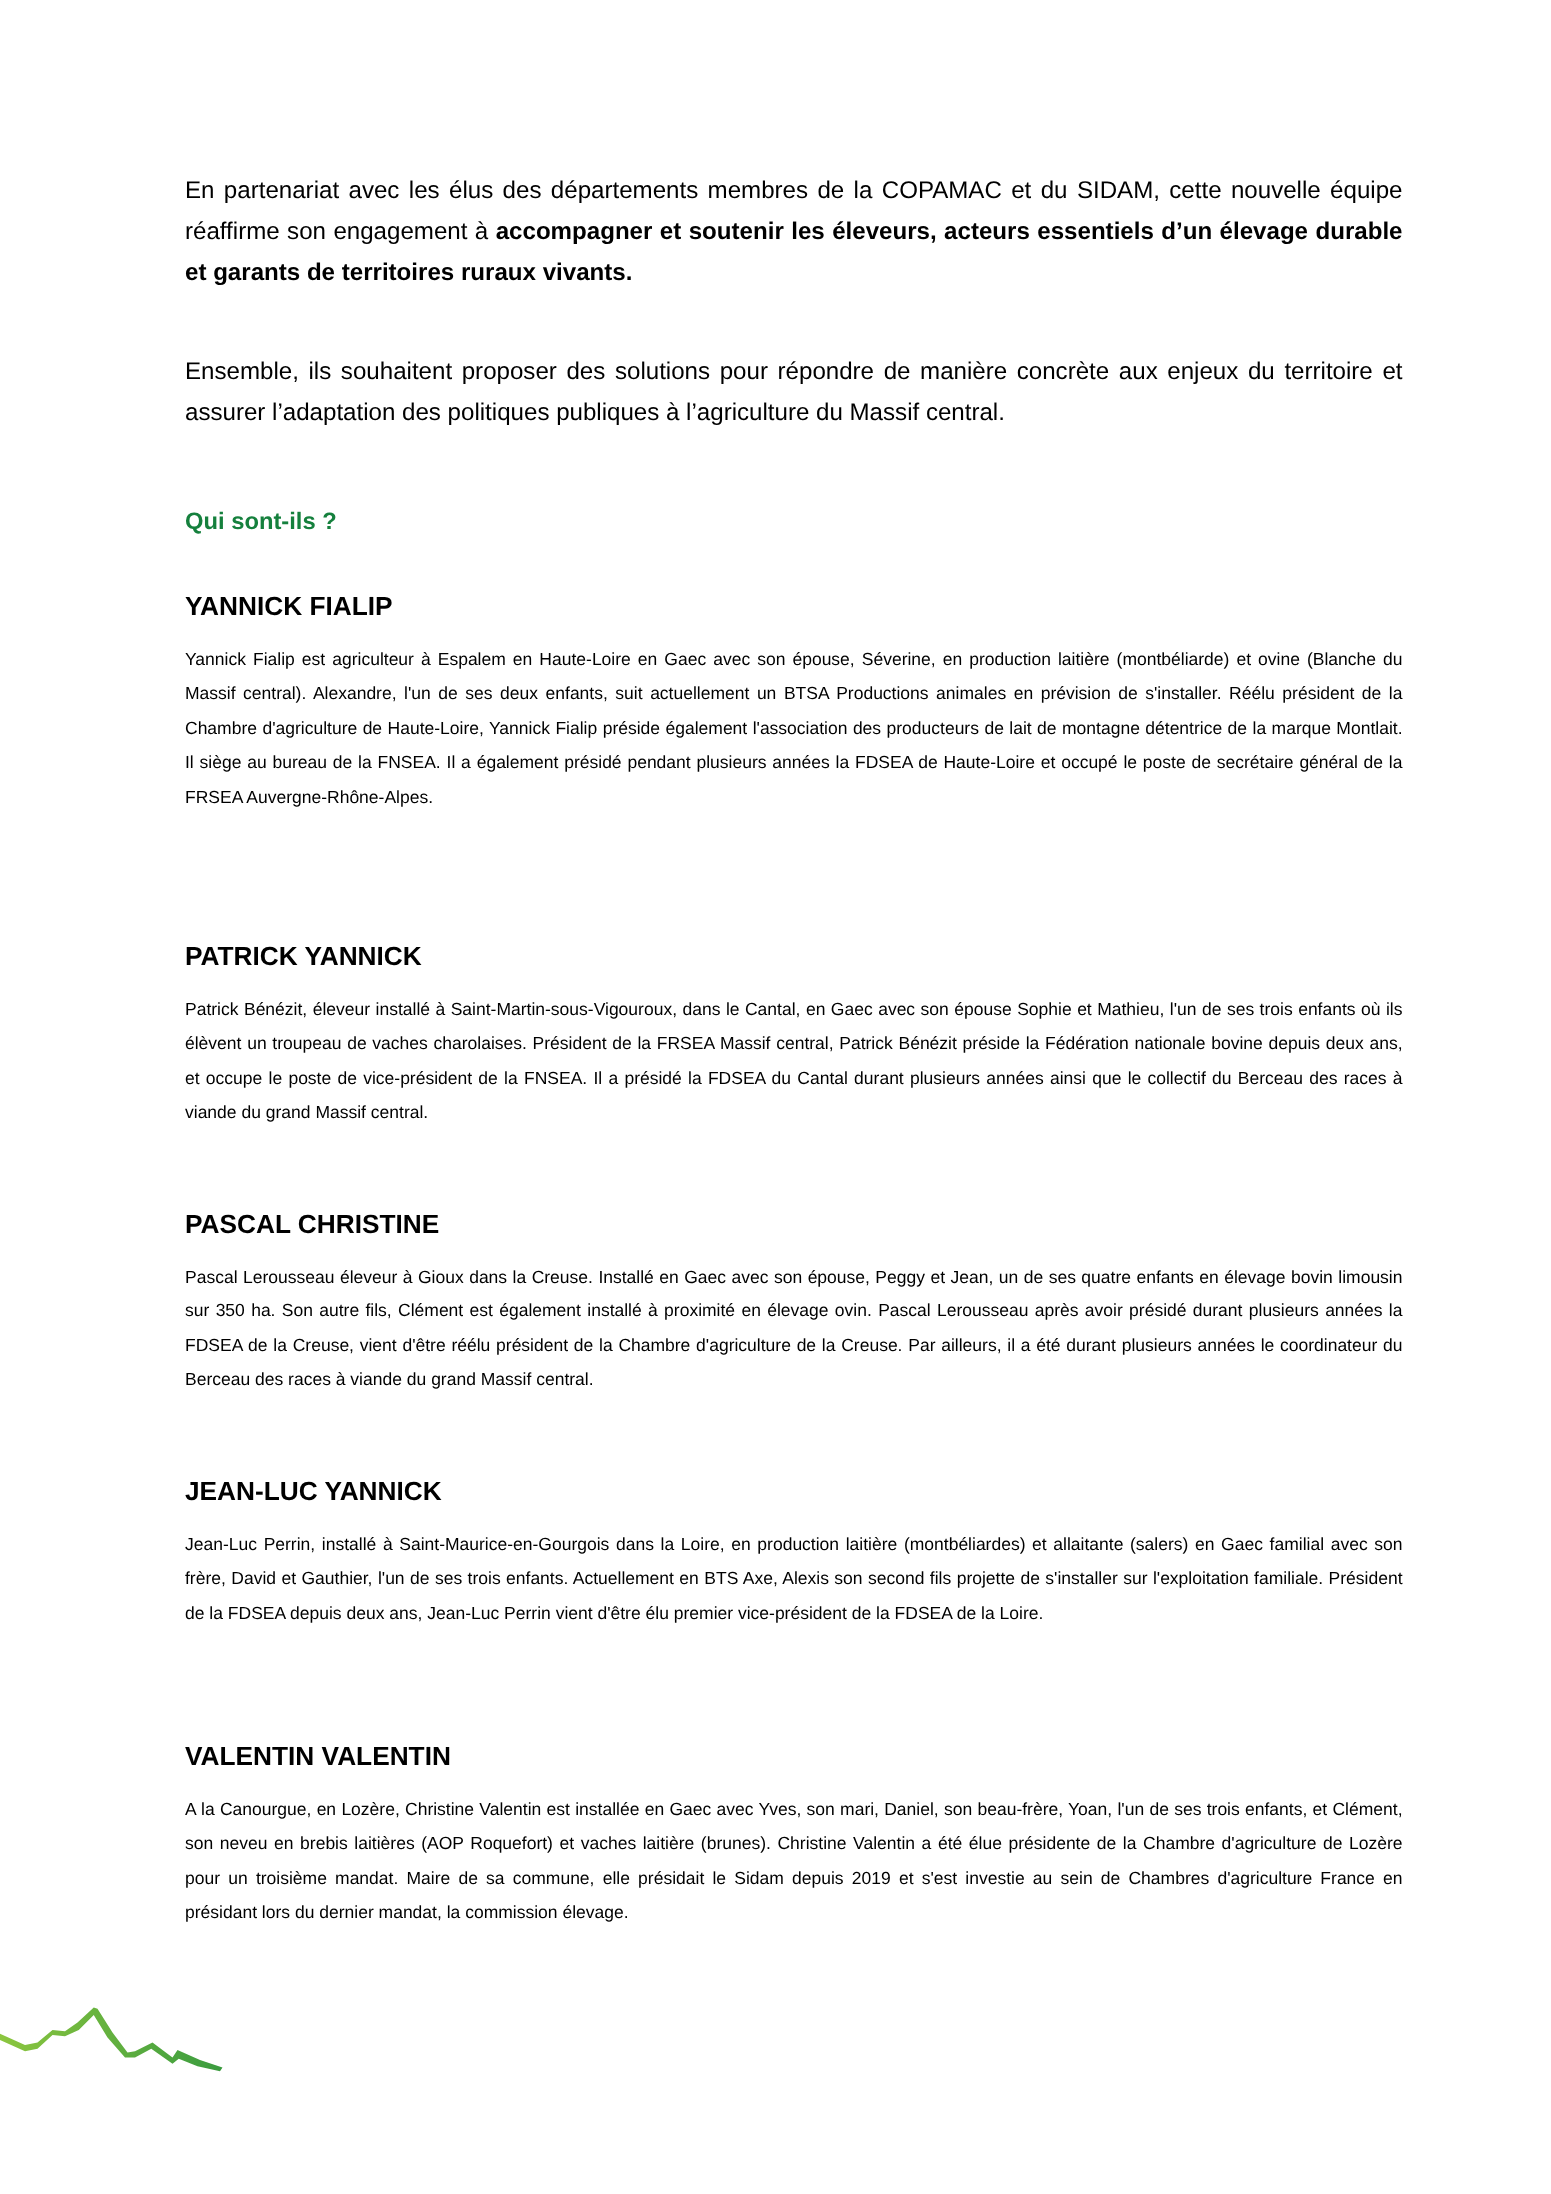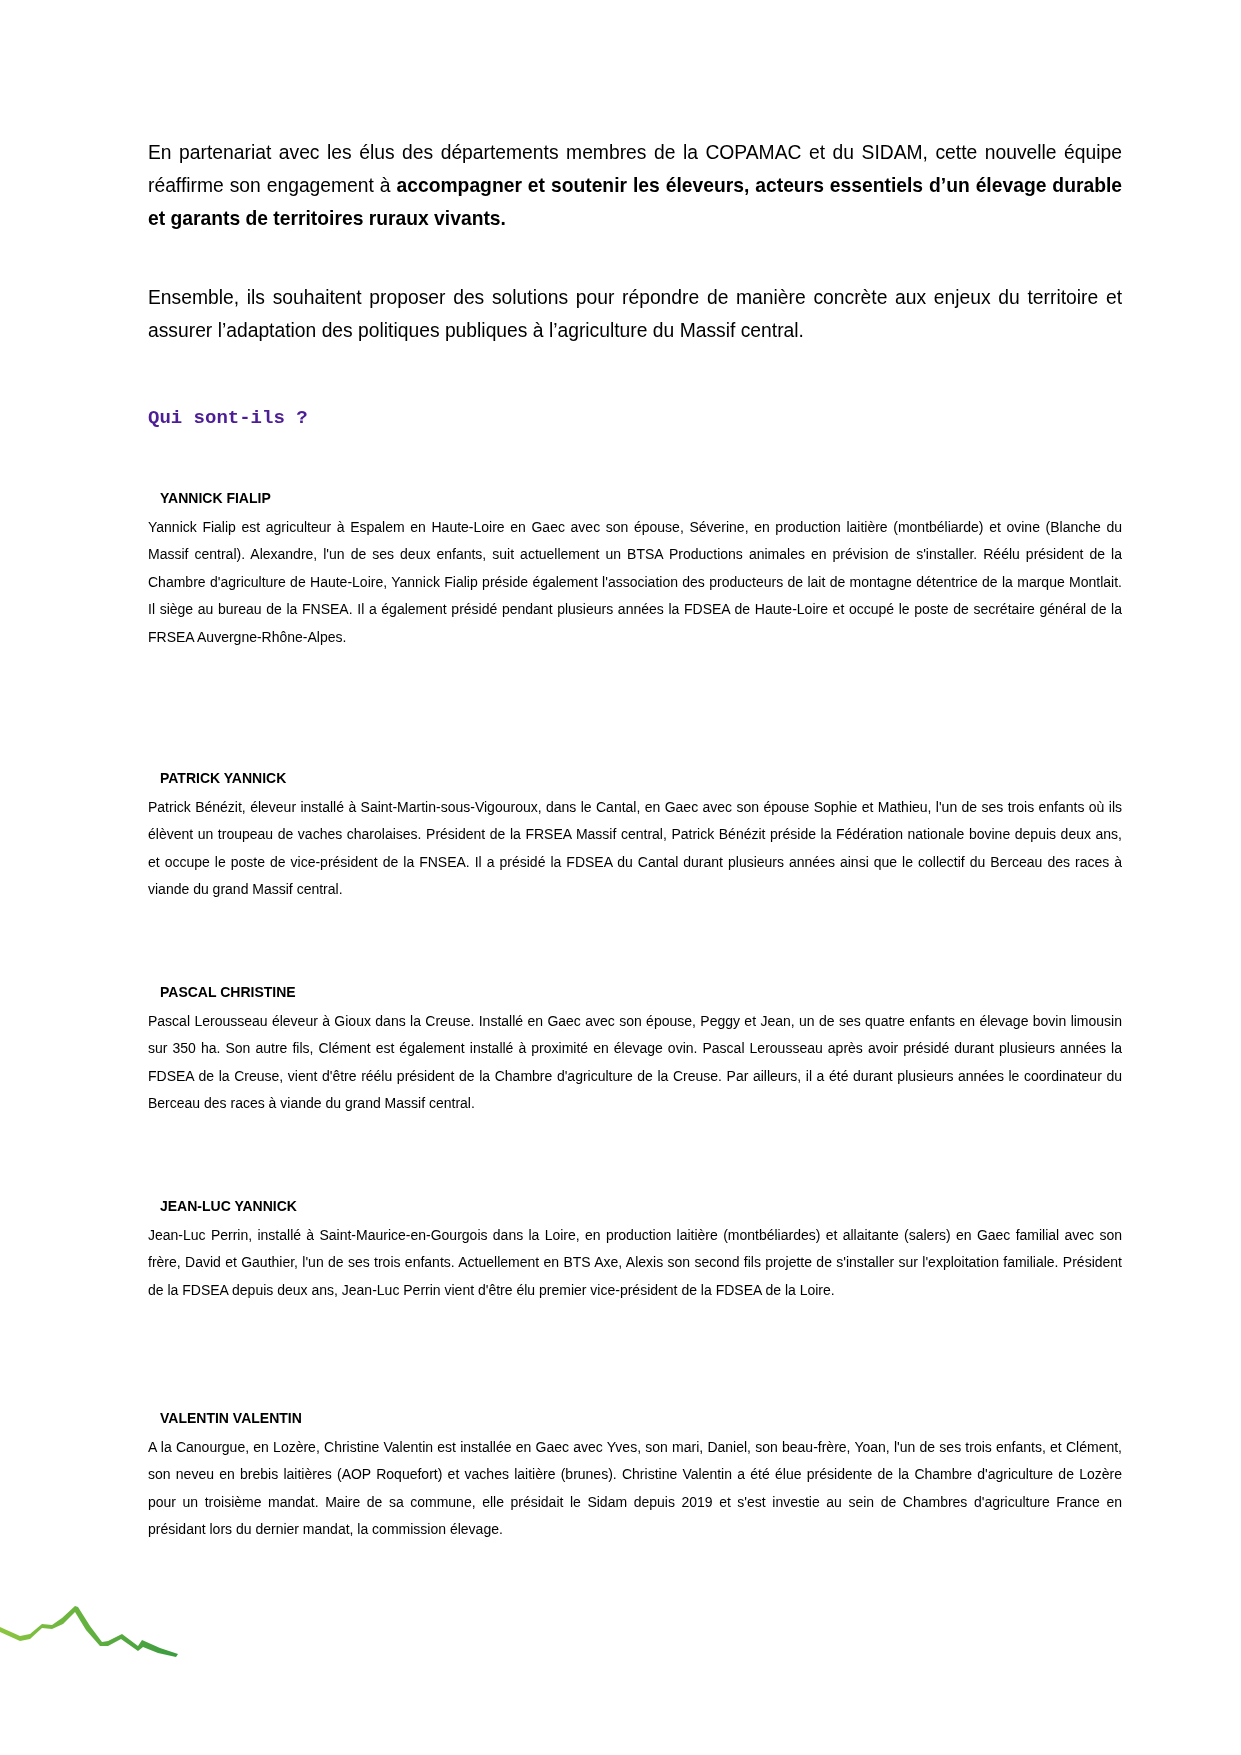--- a/index.html
+++ b/index.html
@@ -39,22 +39,22 @@
       left: 0;
       top: 405px;
       margin: 0;
       font-size: 19px;
       font-weight: bold;
       line-height: 26px;
     }
     .person-name {
       position: absolute;
       left: 0;
-      margin: 12px;
-      font-size: 14px;
+      margin: 0;
+      font-size: 21px;
       font-weight: bold;
       line-height: 24px;
     }
     .bio {
       font-size: 14px;
       line-height: 27.4px;
     }
     .logo {
       position: absolute;
       left: 0;
@@ -65,21 +65,21 @@
   </style>
 </head>
 <body>
 
 <div class="page">
 
   <p class="para intro intro-1"><span>En partenariat avec les élus des départements membres de la COPAMAC et du SIDAM, cette nouvelle équipe réaffirme son engagement à </span><strong>accompagner et soutenir les éleveurs, acteurs essentiels d’un élevage durable et garants de territoires ruraux vivants.</strong></p>
 
   <p class="para intro intro-2">Ensemble, ils souhaitent proposer des solutions pour répondre de manière concrète aux enjeux du territoire et assurer l’adaptation des politiques publiques à l’agriculture du Massif central.</p>
 
-  <h2 class="section-title" style="color: #4c1d95; font-family: Liberation Mono, monospace;">Qui sont-ils ?</h2>
+  <h2 class="section-title" style="color: #15803d;">Qui sont-ils ?</h2>
 
   <h3 class="person-name" style="top:474px">YANNICK FIALIP</h3>
   <p class="para bio" style="top:514px">Yannick Fialip est agriculteur à Espalem en Haute-Loire en Gaec avec son épouse, Séverine, en production laitière (montbéliarde) et ovine (Blanche du Massif central). Alexandre, l'un de ses deux enfants, suit actuellement un BTSA Productions animales en prévision de s'installer. Réélu président de la Chambre d'agriculture de Haute-Loire, Yannick Fialip préside également l'association des producteurs de lait de montagne détentrice de la marque Montlait. Il siège au bureau de la FNSEA. Il a également présidé pendant plusieurs années la FDSEA de Haute-Loire et occupé le poste de secrétaire général de la FRSEA Auvergne-Rhône-Alpes.</p>
 
   <h3 class="person-name" style="top:754px">PATRICK YANNICK</h3>
   <p class="para bio" style="top:794px">Patrick Bénézit, éleveur installé à Saint-Martin-sous-Vigouroux, dans le Cantal, en Gaec avec son épouse Sophie et Mathieu, l'un de ses trois enfants où ils élèvent un troupeau de vaches charolaises. Président de la FRSEA Massif central, Patrick Bénézit préside la Fédération nationale bovine depuis deux ans, et occupe le poste de vice-président de la FNSEA. Il a présidé la FDSEA du Cantal durant plusieurs années ainsi que le collectif du Berceau des races à viande du grand Massif central.</p>
 
   <h3 class="person-name" style="top:968px">PASCAL CHRISTINE</h3>
   <p class="para bio" style="top:1008px">Pascal Lerousseau éleveur à Gioux dans la Creuse. Installé en Gaec avec son épouse, Peggy et Jean, un de ses quatre enfants en élevage bovin limousin sur 350 ha. Son autre fils, Clément est également installé à proximité en élevage ovin. Pascal Lerousseau après avoir présidé durant plusieurs années la FDSEA de la Creuse, vient d'être réélu président de la Chambre d'agriculture de la Creuse. Par ailleurs, il a été durant plusieurs années le coordinateur du Berceau des races à viande du grand Massif central.</p>
 

